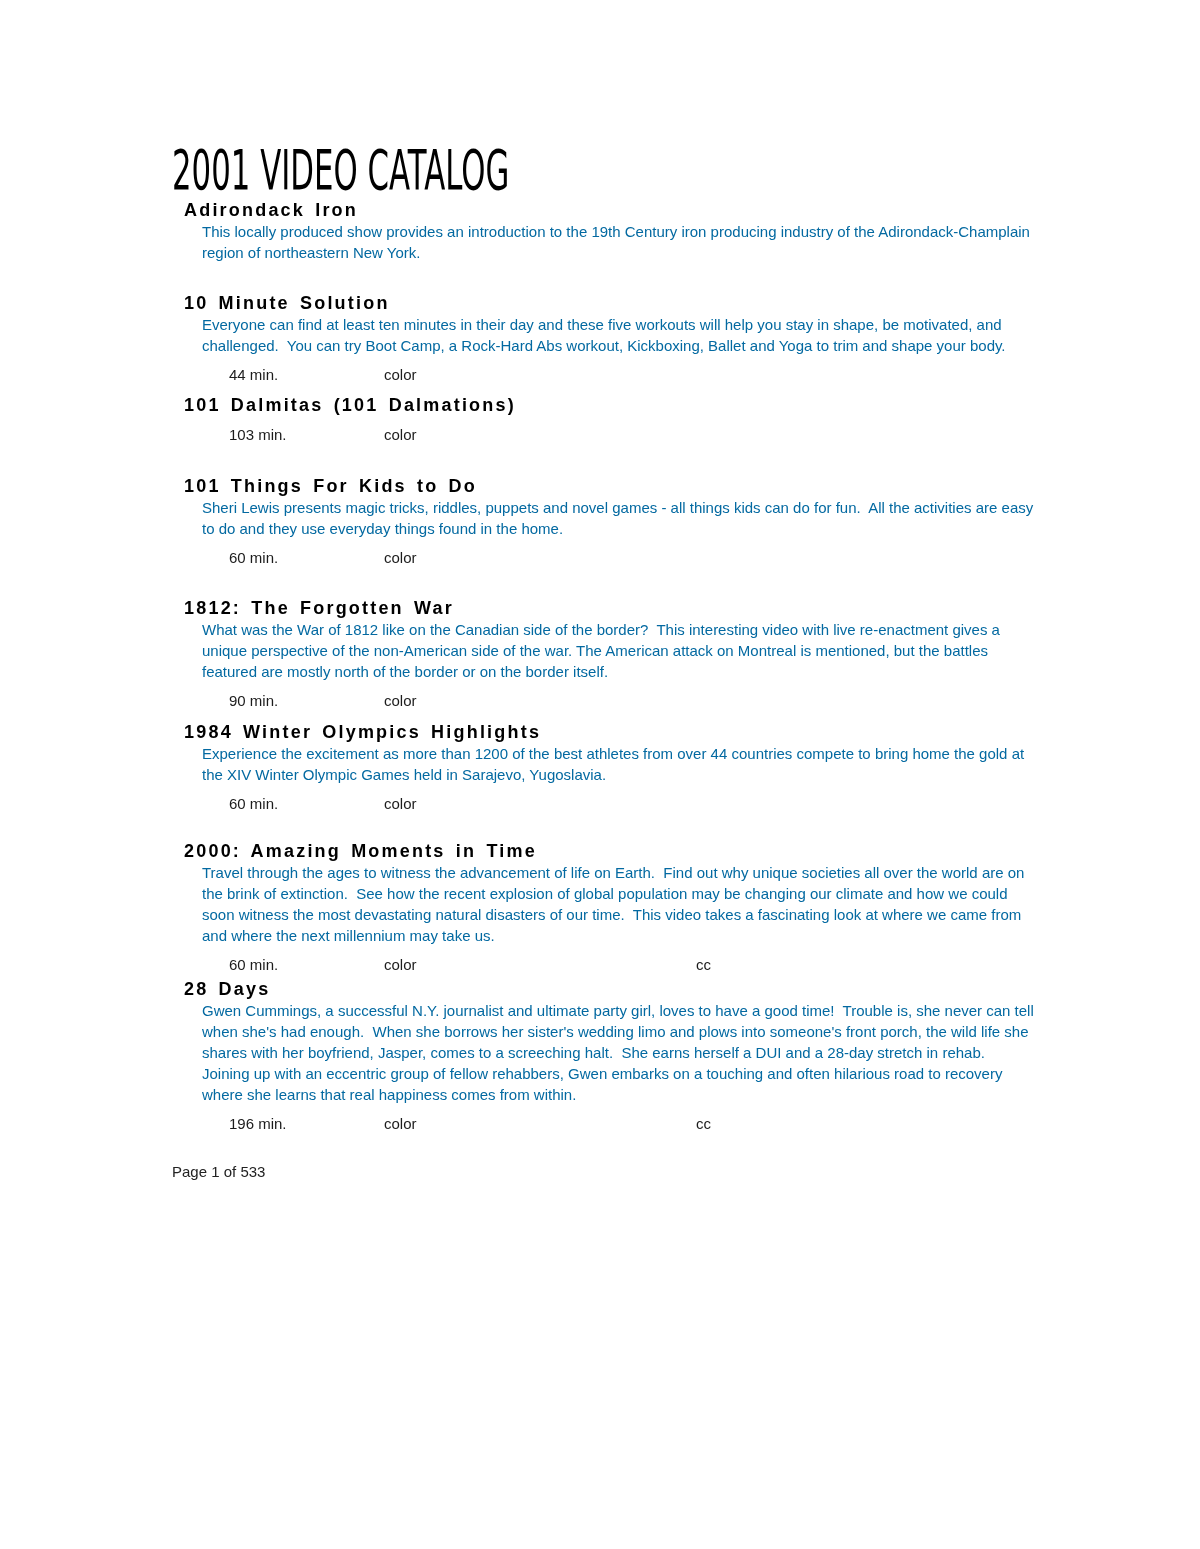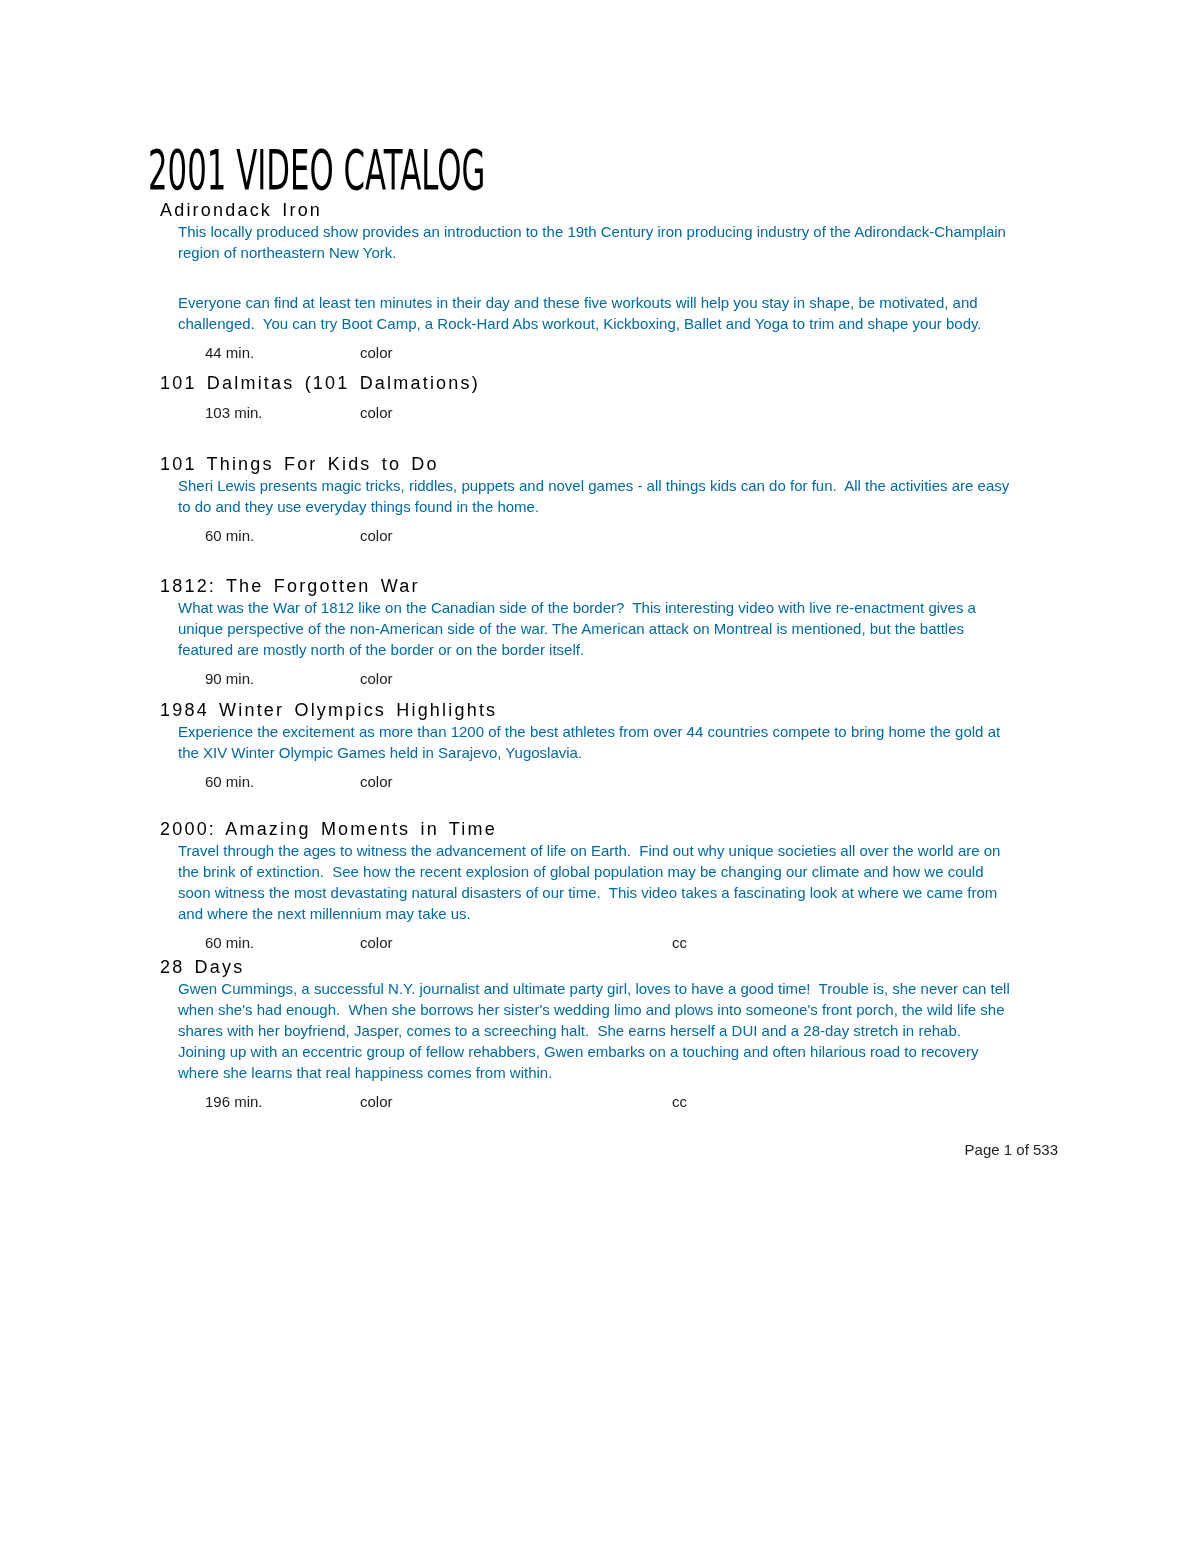--- a/index.html
+++ b/index.html
@@ -9,39 +9,40 @@
     height: 1549px;
     position: relative;
     font-family: "Liberation Sans", sans-serif;
     color: #1c1c1c;
     overflow: hidden;
   }
   .doc-page {
     position: absolute;
     inset: 0;
     background: #ffffff;
+    margin-left: 24px;
   }
   .doc-title {
     margin: 148px 0 7px 148px;
     height: 44px;
     line-height: 44px;
     font-family: "DejaVu Sans", sans-serif;
     font-size: 55px;
     font-weight: 500;
     color: #000000;
     transform: scaleX(0.56);
     transform-origin: left center;
     white-space: nowrap;
     letter-spacing: 0px;
   }
   .entries { margin-left: 160px; width: 860px; }
   .entry { }
   .entry-title {
     font-size: 18px;
-    font-weight: normal;
+    font-weight: bold;
     color: #000000;
     letter-spacing: 2.2px;
     word-spacing: 3px;
     line-height: 22px;
     font-family: "Liberation Sans", sans-serif;
   }
   .entry-desc {
     margin-left: 18px;
     width: 832px;
     font-size: 15px;
@@ -66,41 +67,41 @@
   .entries .entry:nth-of-type(3) { margin-bottom: 30px; }
   .entries .entry:nth-of-type(4) { margin-bottom: 29px; }
   .entries .entry:nth-of-type(5) { margin-bottom: 10px; }
   .entries .entry:nth-of-type(6) { margin-bottom: 26px; }
   .entries .entry:nth-of-type(7) { margin-bottom: 3px;  }
   .entries .entry:nth-of-type(8) { margin-bottom: 0;    }
   .doc-footer {
     margin-top: 29px;
     margin-left: 148px;
     width: 910px;
-    text-align: right;
     font-size: 15px;
     line-height: 18px;
     color: #222222;
   }
 </style>
 </head>
 <body>
 
 <div class="doc-page">
 
   <div class="doc-title">2001 VIDEO CATALOG</div>
 
   <div class="entries">
 
     <div class="entry">
       <div class="entry-title">Adirondack Iron</div>
       <div class="entry-desc">This locally produced show provides an introduction to the 19th Century iron producing industry of the Adirondack-Champlain region of northeastern New York.</div>
     </div>
 
     <div class="entry">
+      <div class="entry-title">10 Minute Solution</div>
       <div class="entry-desc">Everyone can find at least ten minutes in their day and these five workouts will help you stay in shape, be motivated, and challenged.  You can try Boot Camp, a Rock-Hard Abs workout, Kickboxing, Ballet and Yoga to trim and shape your body.</div>
       <div class="entry-meta">
         <span class="entry-duration">44 min.</span>
         <span class="entry-format">color</span>
         <span class="entry-cc"></span>
       </div>
     </div>
 
     <div class="entry">
       <div class="entry-title">101 Dalmitas (101 Dalmations)</div>

